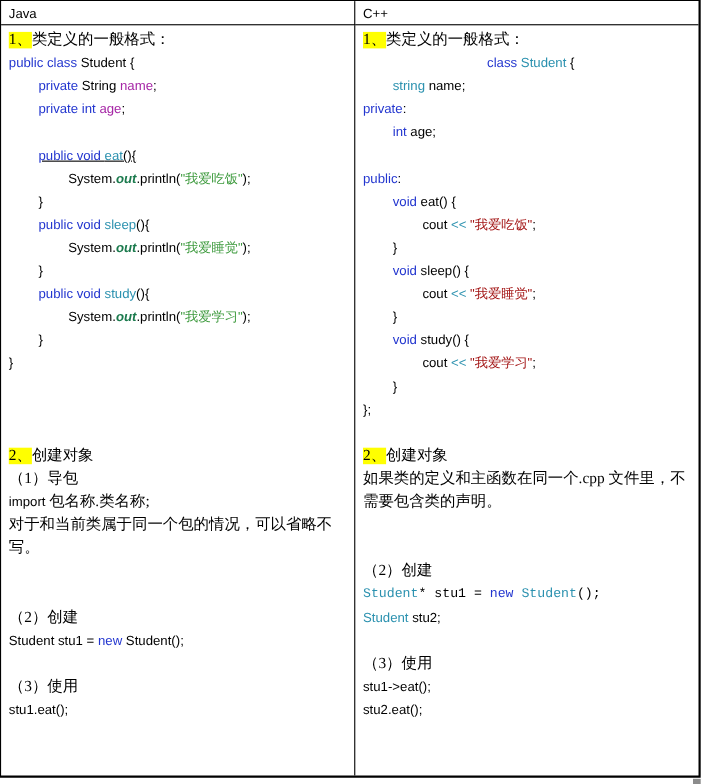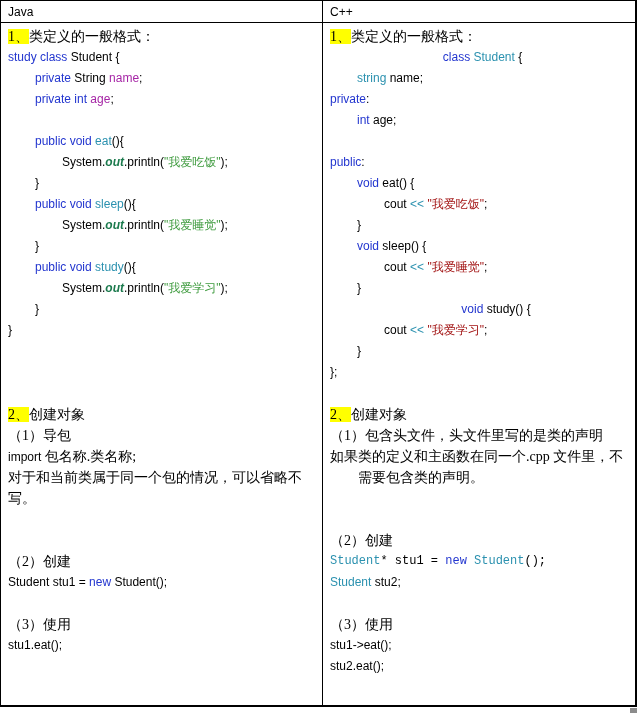--- a/index.html
+++ b/index.html
@@ -32,25 +32,25 @@
 <div class="page">
   <div class="tbl">
     <div class="hcell lcol">
       <span>Java</span>
     </div>
     <div class="hcell">
       <span>C++</span>
     </div>
     <div class="cellbody lcol">
         <div class="ln" style="padding-left: 7px;"><span class="hl">1、</span><span class="zh">类定义的一般格式：</span></div>
-        <div class="ln" style="padding-left: 7px;"><span class="kw">study class </span><span class="code">Student {</span></div>
+        <div class="ln" style="padding-left: 7px;"><span class="kw">public class </span><span class="code">Student {</span></div>
         <div class="ln" style="padding-left: 34px;"><span class="kw">private </span><span class="code">String </span><span class="field">name</span><span class="code">;</span></div>
         <div class="ln" style="padding-left: 34px;"><span class="kw">private int </span><span class="field">age</span><span class="code">;</span></div>
         <div class="ln" style="padding-left: 7px;"></div>
-        <div class="ln" style="padding-left: 34px;"><span class="kw">public void </span><span class="type">eat</span><span class="code">(){</span></div>
+        <div class="ln" style="padding-left: 34px; text-decoration: underline;"><span class="kw">public void </span><span class="type">eat</span><span class="code">(){</span></div>
         <div class="ln" style="padding-left: 61px;"><span class="code">System.</span><span class="out">out</span><span class="code">.println(</span><span class="strj">"我爱吃饭"</span><span class="code">);</span></div>
         <div class="ln" style="padding-left: 34px;"><span class="code">}</span></div>
         <div class="ln" style="padding-left: 34px;"><span class="kw">public void </span><span class="type">sleep</span><span class="code">(){</span></div>
         <div class="ln" style="padding-left: 61px;"><span class="code">System.</span><span class="out">out</span><span class="code">.println(</span><span class="strj">"我爱睡觉"</span><span class="code">);</span></div>
         <div class="ln" style="padding-left: 34px;"><span class="code">}</span></div>
         <div class="ln" style="padding-left: 34px;"><span class="kw">public void </span><span class="type">study</span><span class="code">(){</span></div>
         <div class="ln" style="padding-left: 61px;"><span class="code">System.</span><span class="out">out</span><span class="code">.println(</span><span class="strj">"我爱学习"</span><span class="code">);</span></div>
         <div class="ln" style="padding-left: 34px;"><span class="code">}</span></div>
         <div class="ln" style="padding-left: 7px;"><span class="code">}</span></div>
         <div class="ln" style="padding-left: 7px;"></div>
@@ -76,29 +76,28 @@
         <div class="ln" style="padding-left: 7px;"><span class="kw">private</span><span class="code">:</span></div>
         <div class="ln" style="padding-left: 34px;"><span class="kw">int </span><span class="code">age;</span></div>
         <div class="ln" style="padding-left: 7px;"></div>
         <div class="ln" style="padding-left: 7px;"><span class="kw">public</span><span class="code">:</span></div>
         <div class="ln" style="padding-left: 34px;"><span class="kw">void </span><span class="code">eat() {</span></div>
         <div class="ln" style="padding-left: 61px;"><span class="code">cout </span><span class="op">&lt;&lt; </span><span class="strc">"我爱吃饭"</span><span class="code">;</span></div>
         <div class="ln" style="padding-left: 34px;"><span class="code">}</span></div>
         <div class="ln" style="padding-left: 34px;"><span class="kw">void </span><span class="code">sleep() {</span></div>
         <div class="ln" style="padding-left: 61px;"><span class="code">cout </span><span class="op">&lt;&lt; </span><span class="strc">"我爱睡觉"</span><span class="code">;</span></div>
         <div class="ln" style="padding-left: 34px;"><span class="code">}</span></div>
-        <div class="ln" style="padding-left: 34px; text-align: center;"><span class="kw">void </span><span class="code">study() {</span></div>
+        <div class="ln" style="padding-left: 34px;"><span class="kw">void </span><span class="code">study() {</span></div>
         <div class="ln" style="padding-left: 61px;"><span class="code">cout </span><span class="op">&lt;&lt; </span><span class="strc">"我爱学习"</span><span class="code">;</span></div>
         <div class="ln" style="padding-left: 34px;"><span class="code">}</span></div>
         <div class="ln" style="padding-left: 7px;"><span class="code">};</span></div>
         <div class="ln" style="padding-left: 7px;"></div>
         <div class="ln" style="padding-left: 7px;"><span class="hl">2、</span><span class="zh">创建对象</span></div>
-        <div class="ln" style="padding-left: 7px;"><span class="zh">（1）包含头文件，头文件里写的是类的声明</span></div>
         <div class="ln" style="padding-left: 7px;"><span class="zh">如果类的定义和主函数在同一个.cpp 文件里，不</span></div>
-        <div class="ln" style="padding-left: 7px; margin-left: 28px;"><span class="zh">需要包含类的声明。</span></div>
+        <div class="ln" style="padding-left: 7px;"><span class="zh">需要包含类的声明。</span></div>
         <div class="ln" style="padding-left: 7px;"></div>
         <div class="ln" style="padding-left: 7px;"></div>
         <div class="ln" style="padding-left: 7px;"><span class="zh">（2）创建</span></div>
         <div class="ln" style="padding-left: 7px; font-family: Liberation Mono, monospace;"><span class="type">Student</span><span class="code">* stu1 = </span><span class="kw">new </span><span class="type">Student</span><span class="code">();</span></div>
         <div class="ln" style="padding-left: 7px;"><span class="type">Student </span><span class="code">stu2;</span></div>
         <div class="ln" style="padding-left: 7px;"></div>
         <div class="ln" style="padding-left: 7px;"><span class="zh">（3）使用</span></div>
         <div class="ln" style="padding-left: 7px;"><span class="code">stu1-&gt;eat();</span></div>
         <div class="ln" style="padding-left: 7px;"><span class="code">stu2.eat();</span></div>
       </div>

